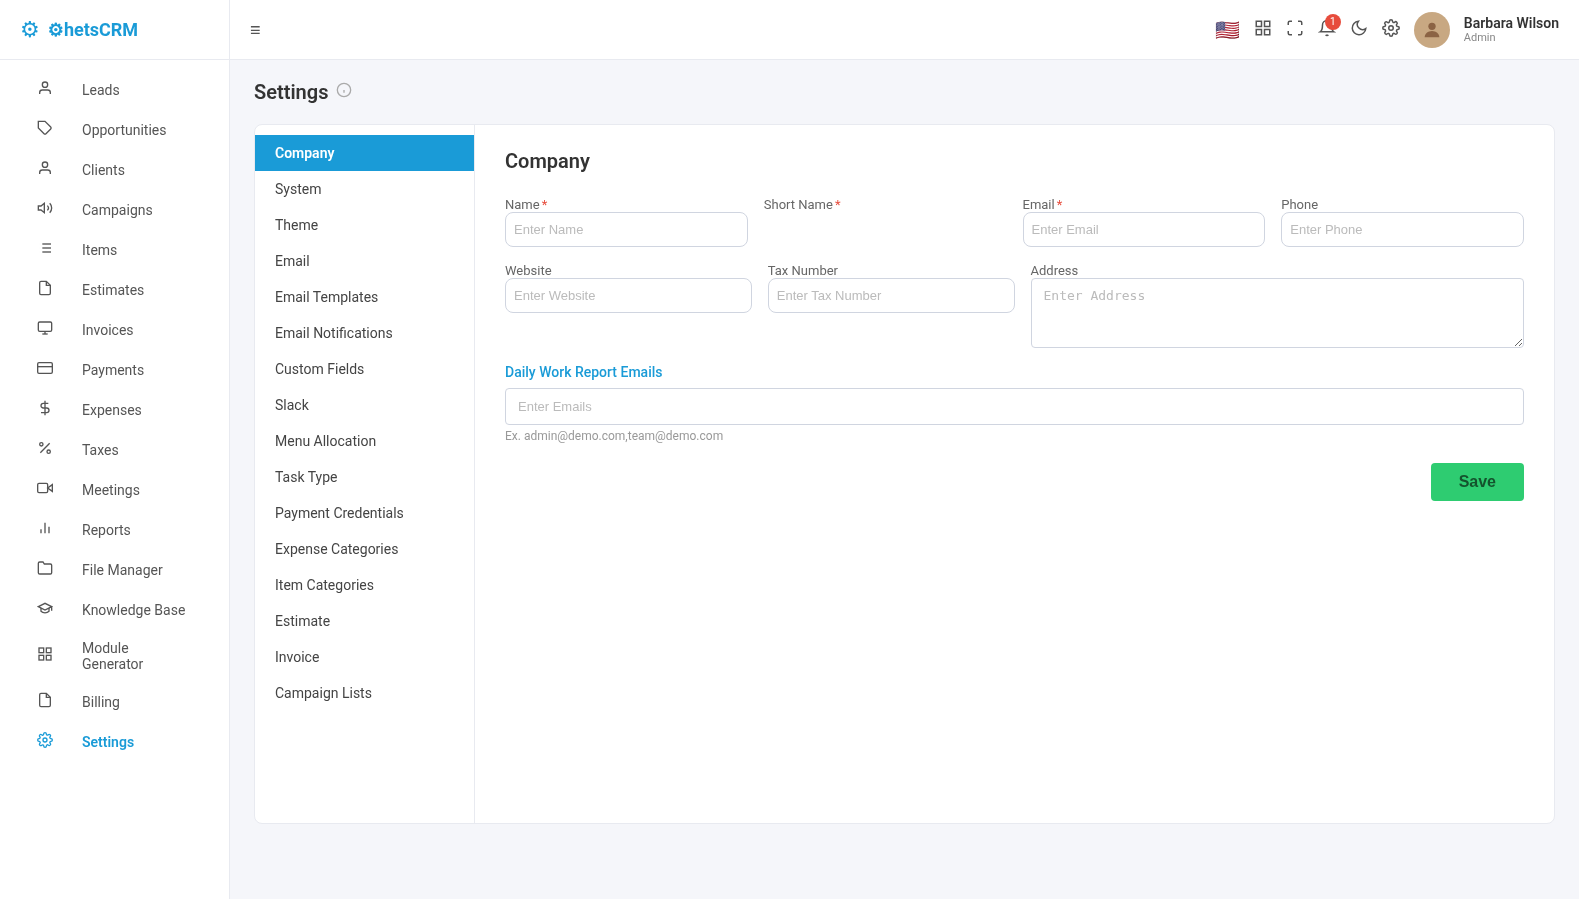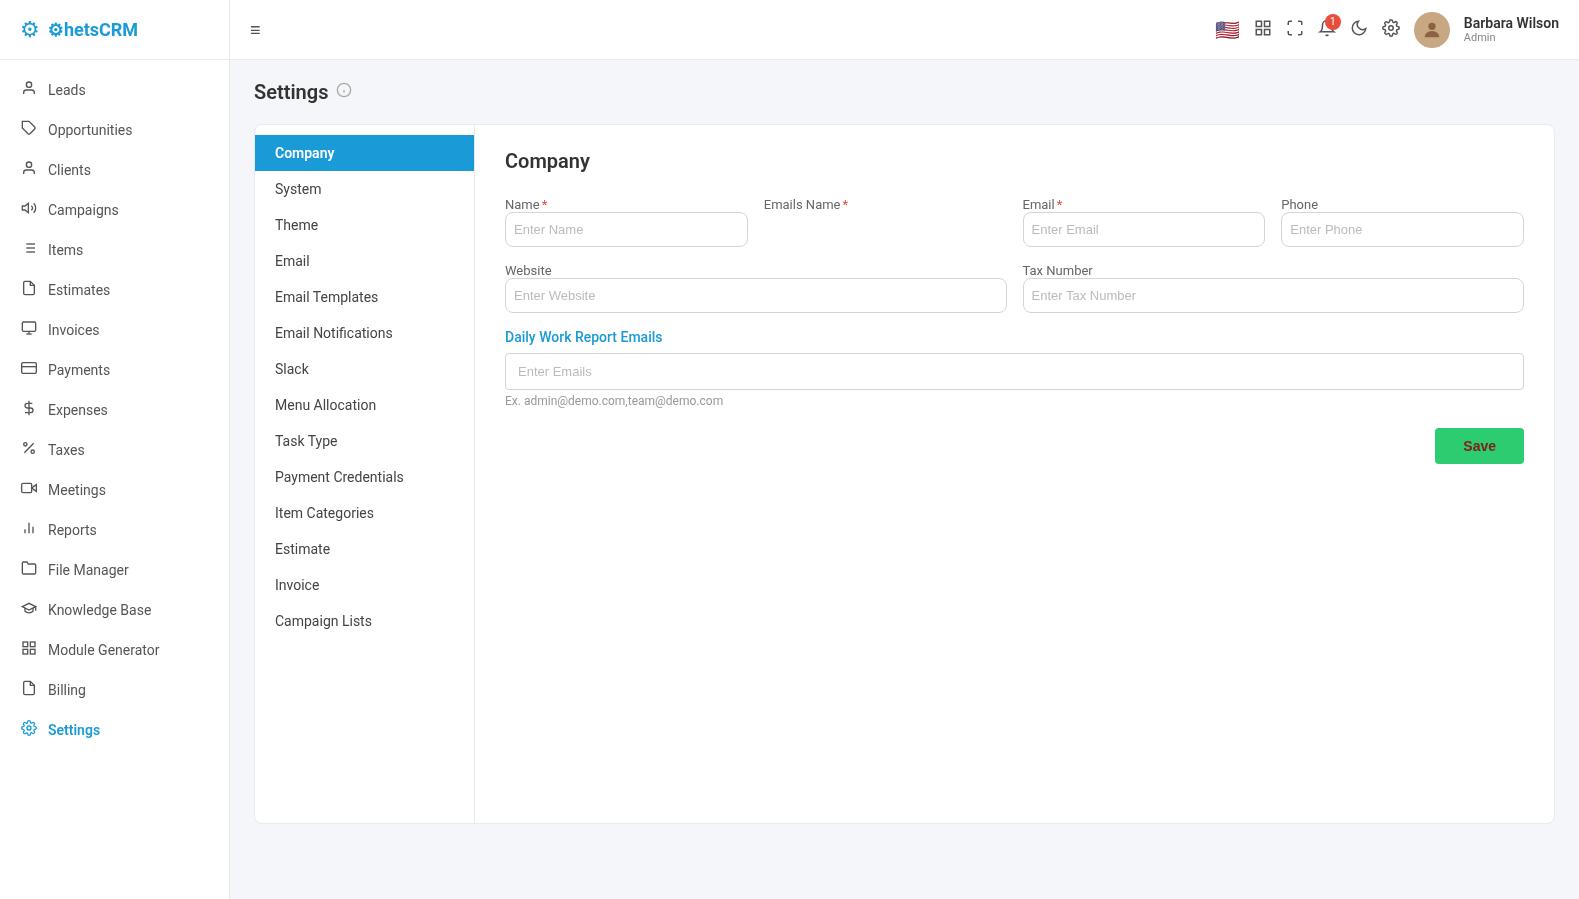--- a/index.html
+++ b/index.html
@@ -32,22 +32,22 @@
       font-size: 18px;
       font-weight: 700;
       color: #1a9bd7;
     }
     .sidebar-nav {
       padding: 10px 0;
     }
     .nav-item {
       display: flex;
       align-items: center;
-      gap: 10px;
-      padding: 10px 20px;
+      gap: 28px;
+      padding: 10px 36px;
       cursor: pointer;
       color: #555;
       font-size: 14px;
       text-decoration: none;
       transition: background 0.15s;
     }
     .nav-item.active { color: #1a9bd7; font-weight: 600; }
     .nav-item .nav-icon { width: 18px; text-align: center; font-size: 15px; }
 
     
@@ -233,25 +233,25 @@
       margin-top: 4px;
     }
 
     .form-footer {
       display: flex;
       justify-content: flex-end;
       margin-top: 20px;
     }
     .btn-save {
       background: #2ecc71;
-      color: #7f1d1d;
+      color: #14532d;
       border: none;
       border-radius: 4px;
       padding: 10px 28px;
-      font-size: 14px;
+      font-size: 16px;
       font-weight: 600;
       cursor: pointer;
       transition: background 0.15s;
     }
   </style>
 </head>
 <body>
 
 <div class="sidebar">
   <div class="sidebar-logo">
@@ -493,43 +493,45 @@
 
     <div class="settings-layout">
 
       <div class="settings-sidebar">
         <a class="settings-nav-item active">Company</a>
         <a class="settings-nav-item">System</a>
         <a class="settings-nav-item">Theme</a>
         <a class="settings-nav-item">Email</a>
         <a class="settings-nav-item">Email Templates</a>
         <a class="settings-nav-item">Email Notifications</a>
+        <a class="settings-nav-item">Custom Fields</a>
         <a class="settings-nav-item">Slack</a>
         <a class="settings-nav-item">Menu Allocation</a>
         <a class="settings-nav-item">Task Type</a>
         <a class="settings-nav-item">Payment Credentials</a>
+        <a class="settings-nav-item">Expense Categories</a>
         <a class="settings-nav-item">Item Categories</a>
         <a class="settings-nav-item">Estimate</a>
         <a class="settings-nav-item">Invoice</a>
         <a class="settings-nav-item">Campaign Lists</a>
       </div>
 
       <div class="settings-content">
         <h2 class="settings-section-title">Company</h2>
 
         <div class="form-row">
           <div class="form-group">
             <label class="form-label">
               <span>Name</span><span class="required">*</span>
             </label>
             <input class="form-input" type="text" placeholder="Enter Name" style="">
           </div>
           <div class="form-group">
             <label class="form-label">
-              <span>Emails Name</span><span class="required">*</span>
+              <span>Short Name</span><span class="required">*</span>
             </label>
           </div>
           <div class="form-group">
             <label class="form-label">
               <span>Email</span><span class="required">*</span>
             </label>
             <input class="form-input" type="text" placeholder="Enter Email" style="">
           </div>
           <div class="form-group">
             <label class="form-label">Phone</label>
@@ -538,20 +540,24 @@
         </div>
 
         <div class="form-row">
           <div class="form-group">
             <label class="form-label">Website</label>
             <input class="form-input" type="text" placeholder="Enter Website" style="">
           </div>
           <div class="form-group">
             <label class="form-label">Tax Number</label>
             <input class="form-input" type="text" placeholder="Enter Tax Number" style="">
+          </div>
+          <div class="form-group" style="flex:2;">
+            <label class="form-label">Address</label>
+            <textarea class="form-textarea" placeholder="Enter Address" style=""></textarea>
           </div>
         </div>
 
         <div class="daily-emails-section">
           <div class="daily-emails-label">Daily Work Report Emails</div>
           <input class="emails-input" type="text" placeholder="Enter Emails" style="">
           <div class="emails-hint">Ex. admin@demo.com,team@demo.com</div>
         </div>
 
         <div class="form-footer">

